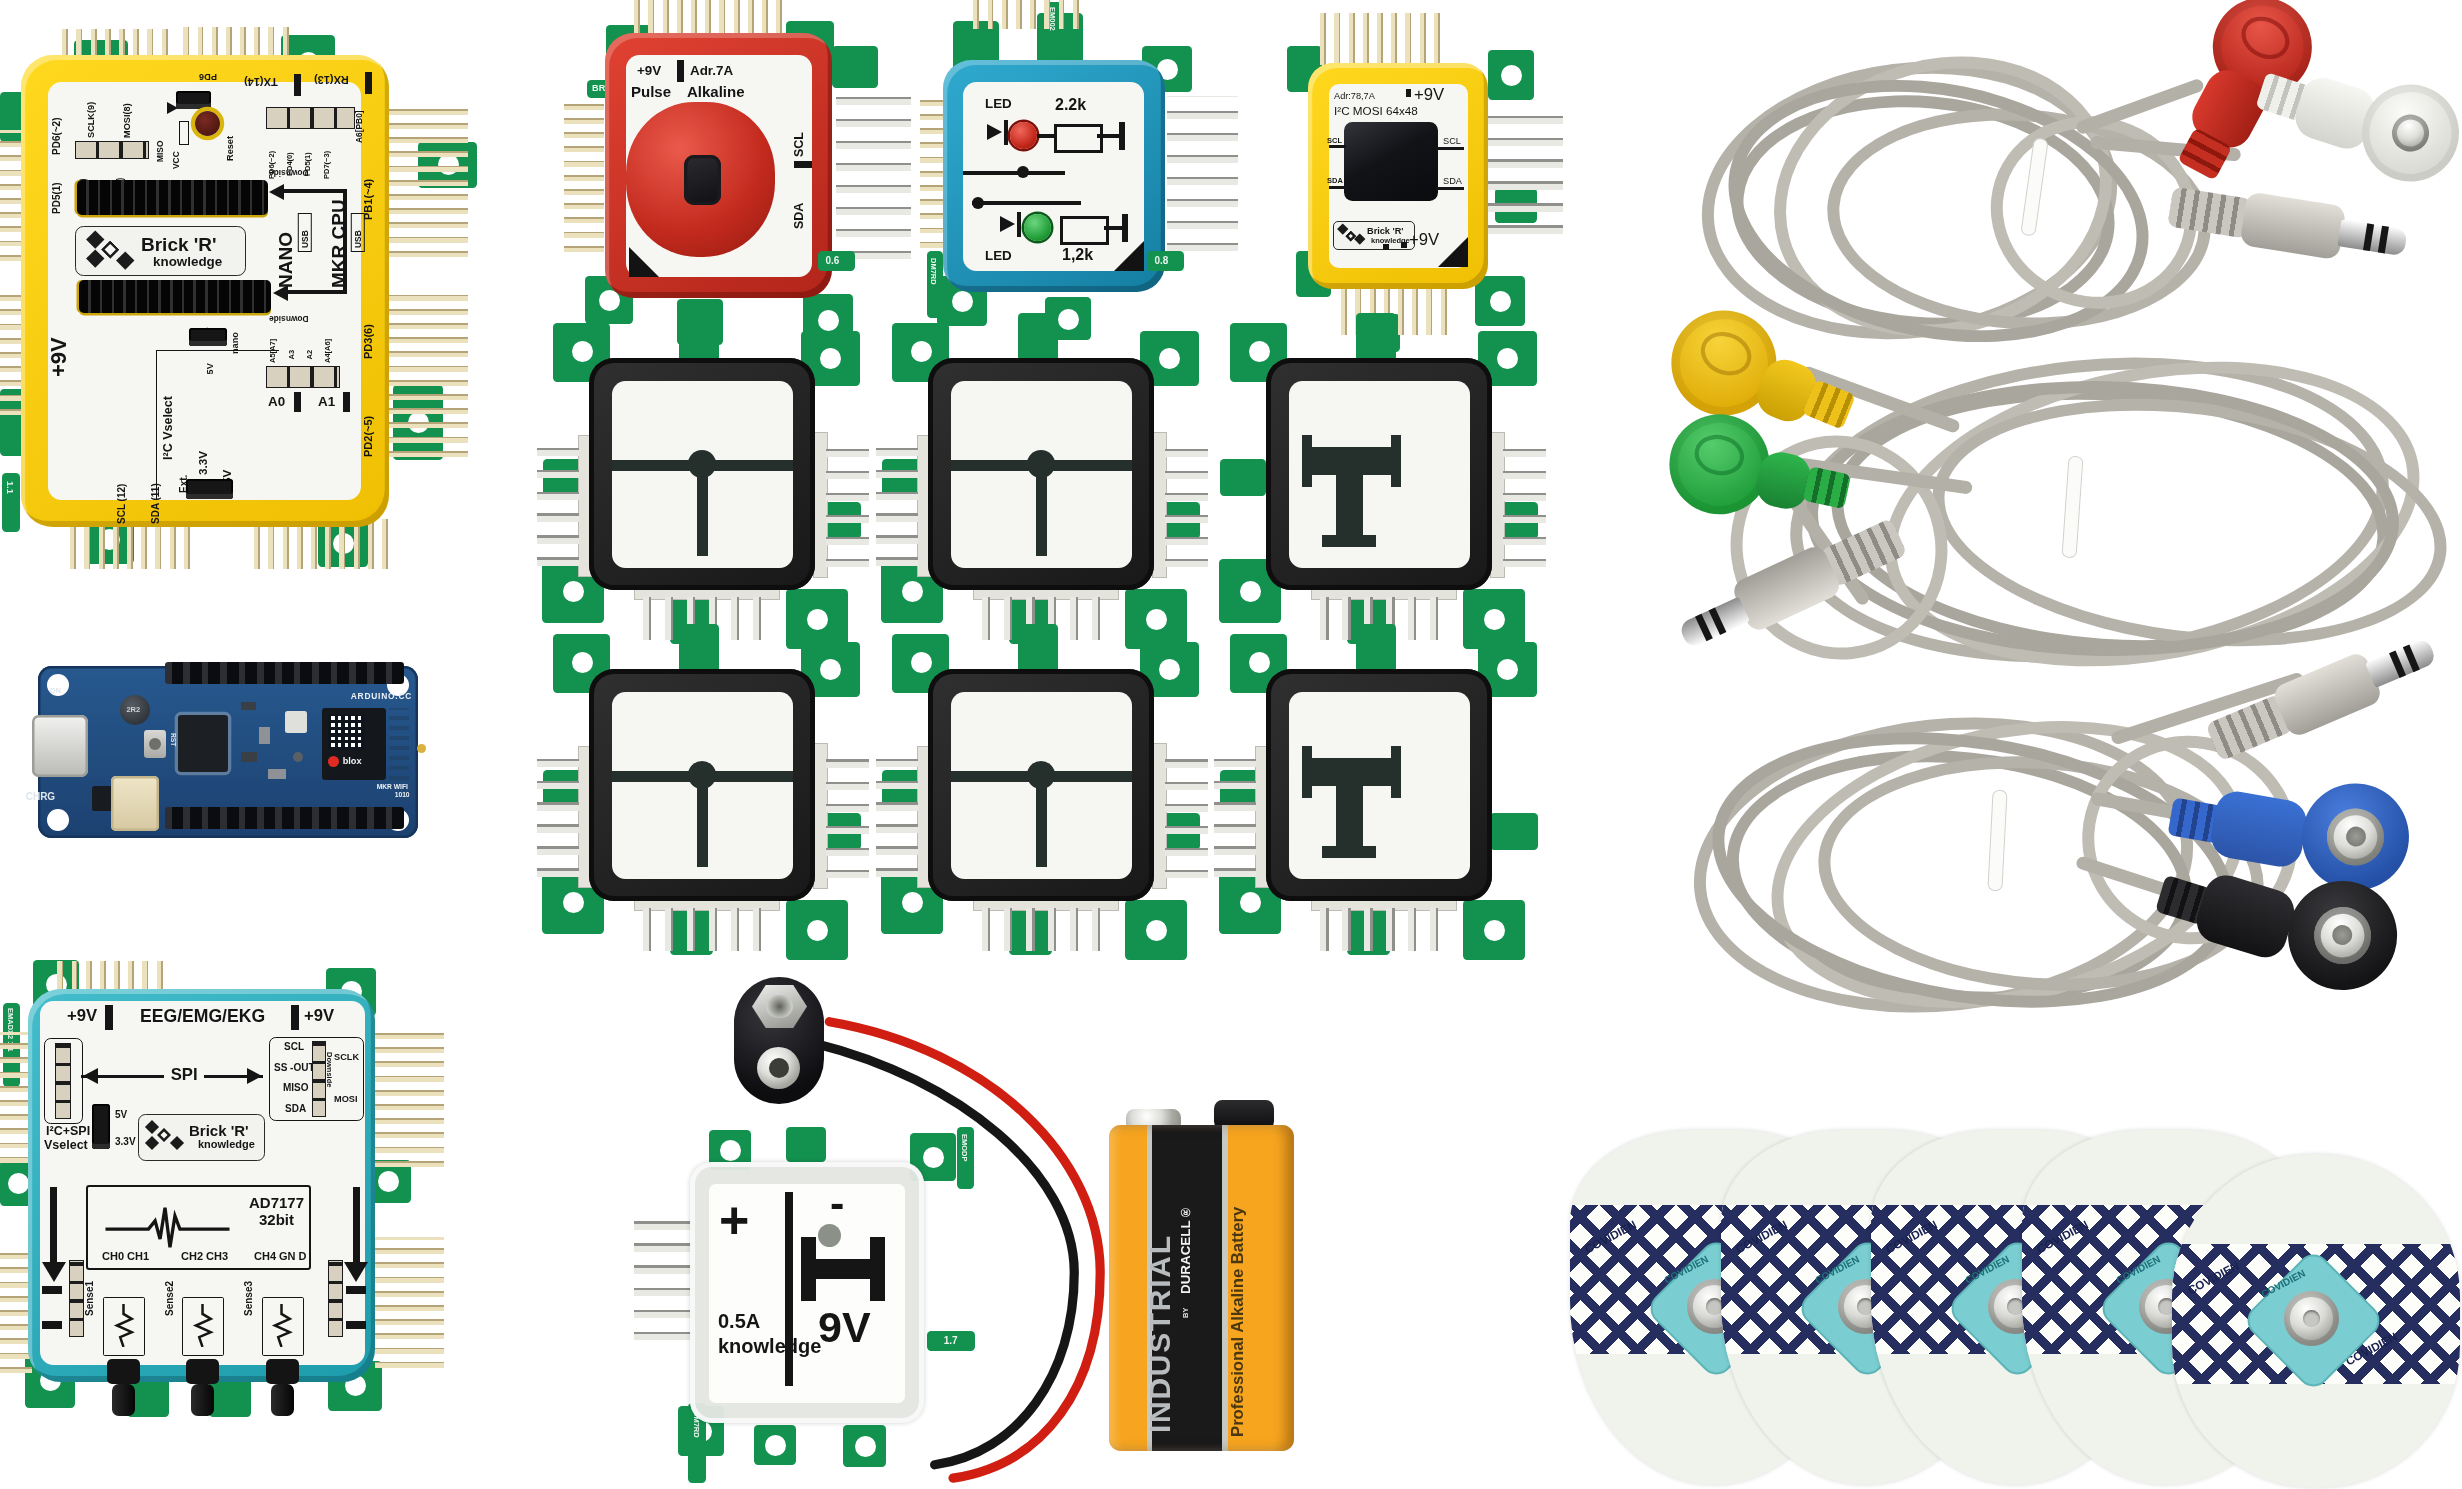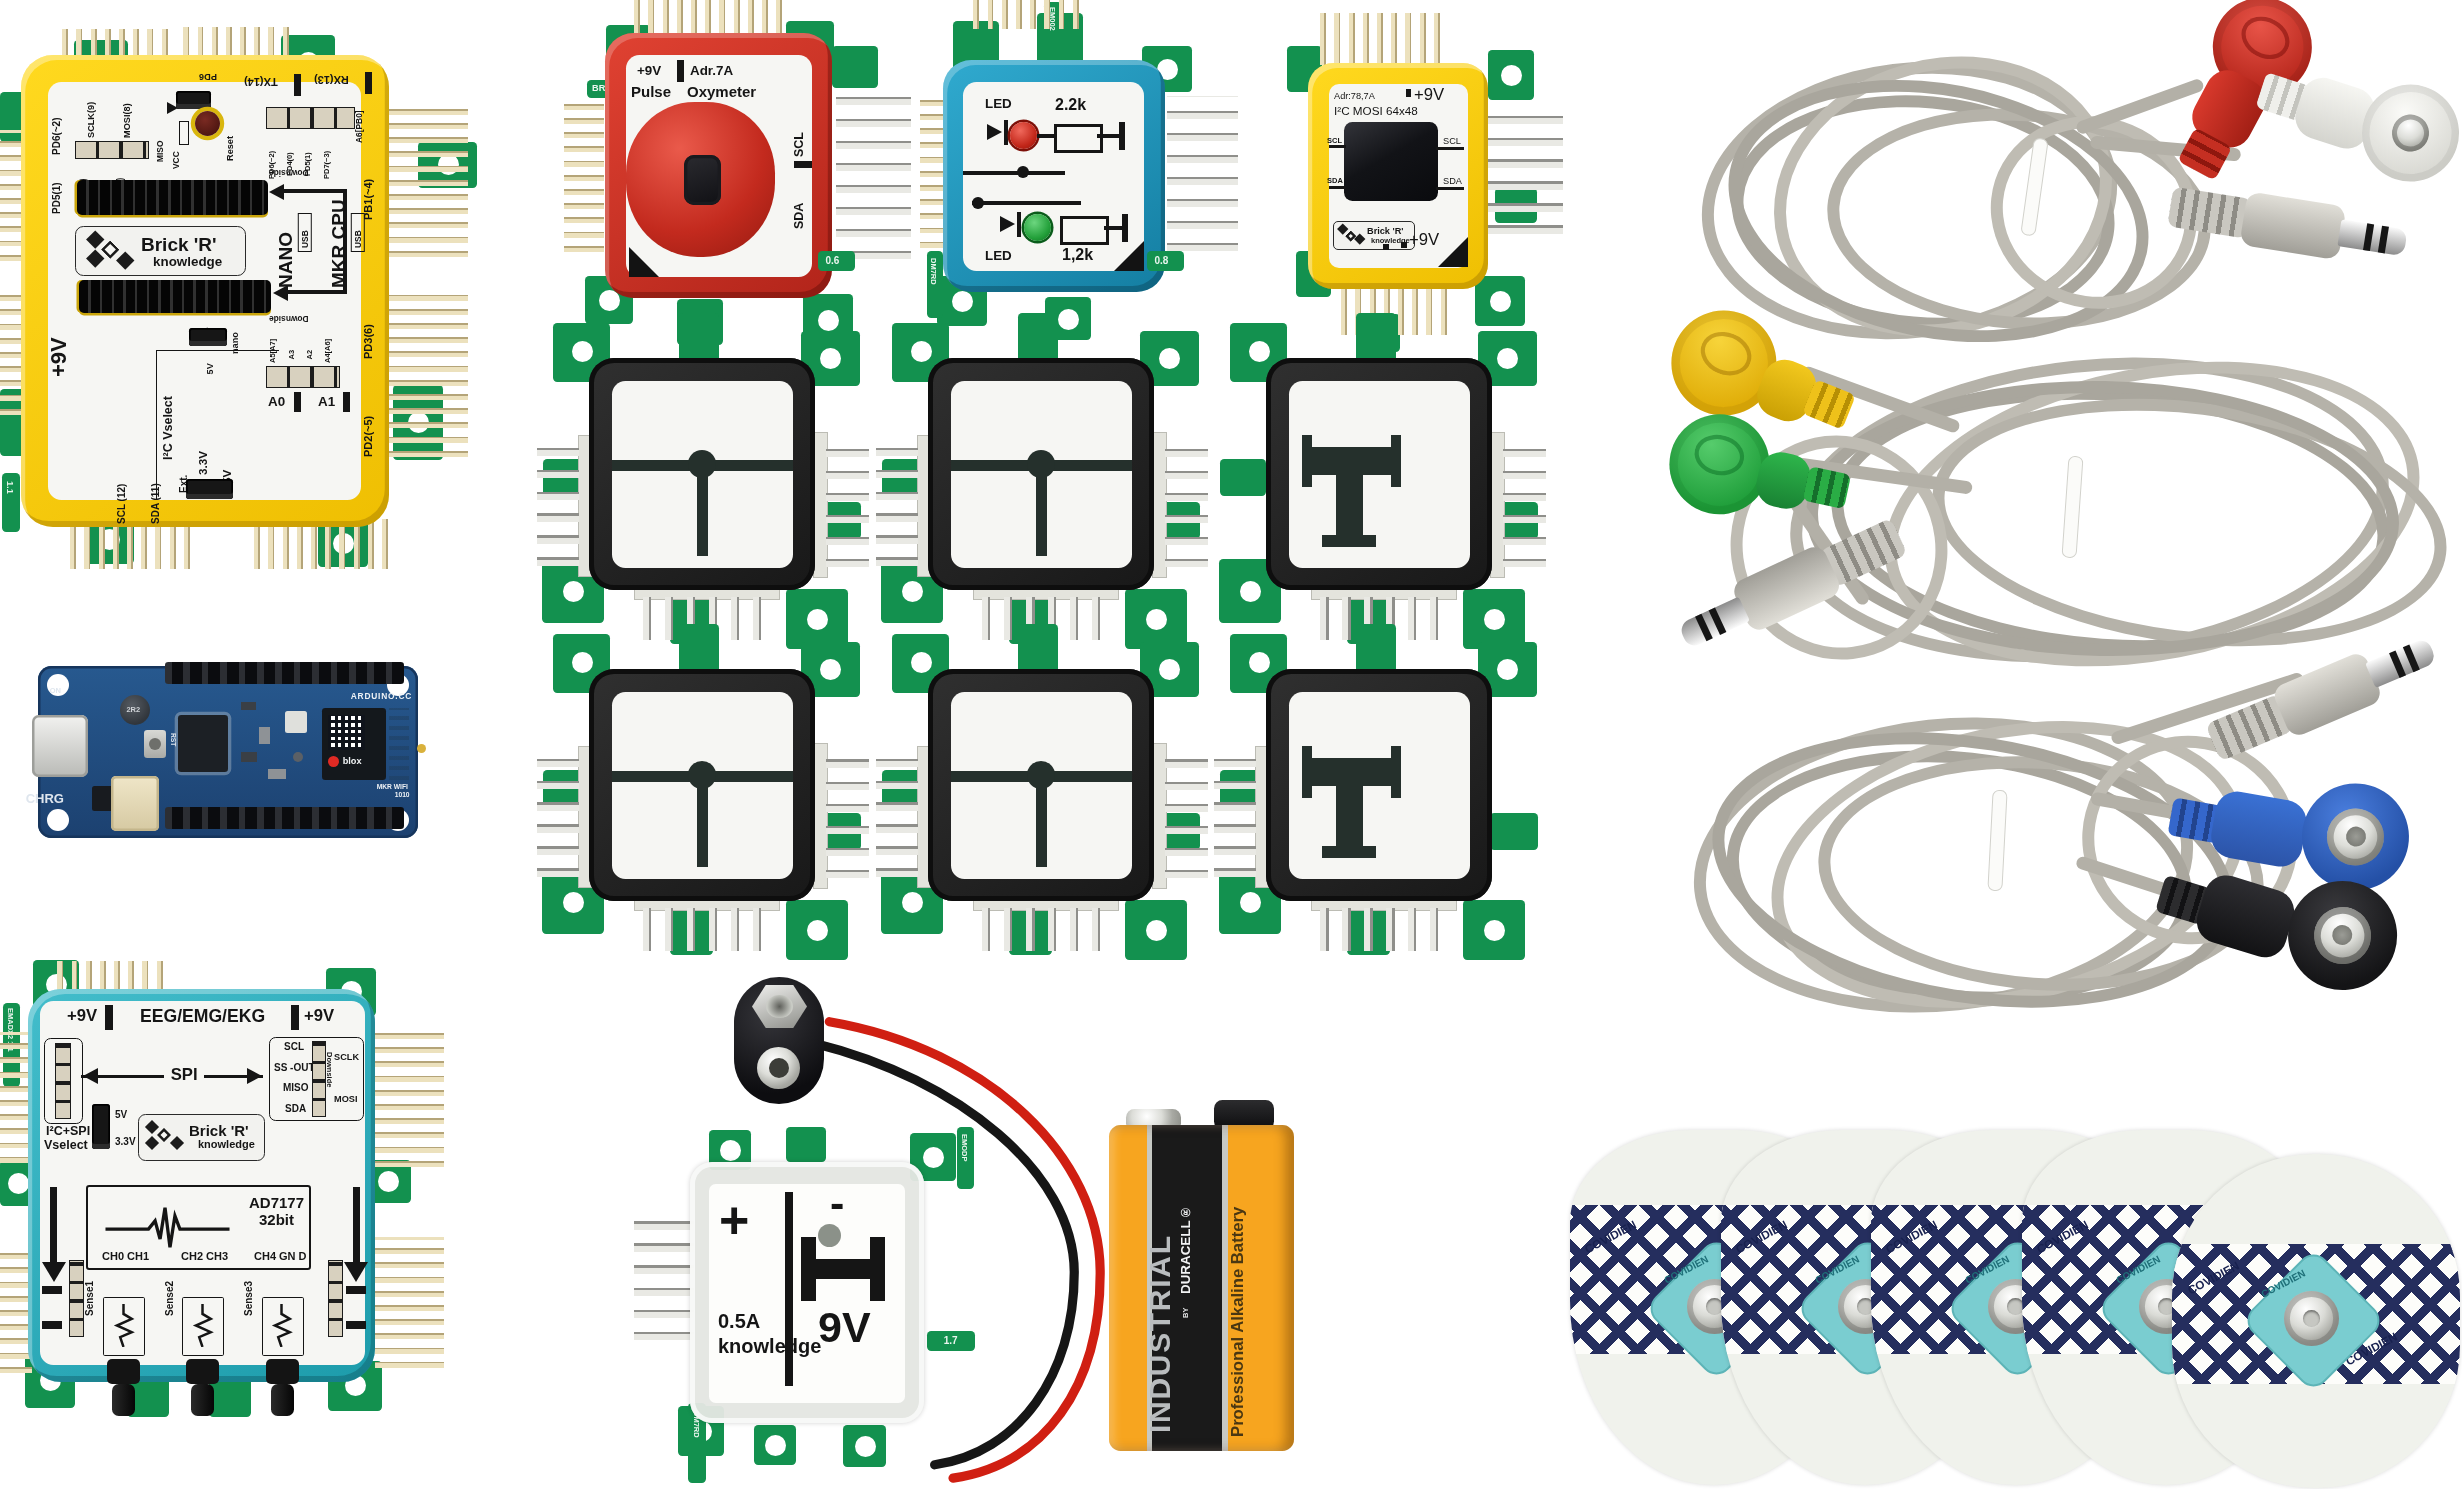--- a/index.html
+++ b/index.html
@@ -190,21 +190,21 @@
     <div class="tab" style="left:125px;top:299px;width:46px;height:46px"></div>
     <div class="c pins-u" style="left:79px;top:0;width:151px;height:38px"></div>
     <div class="c pins-v" style="left:11.7px;top:100px;width:40px;height:155px"></div>
     <div class="c spin-v" style="left:284px;top:96px;width:75px;height:167px"></div>
     <div class="c frameR" style="left:53px;top:33px;width:227px;height:265px"></div>
     <div class="c face" style="left:74px;top:55px;width:186px;height:222px"></div>
     <span class="lb" style="left:85px;top:64px;font-size:13.4px">+9V</span>
     <div class="bar" style="left:125px;top:60px;width:6.7px;height:22px"></div>
     <span class="lb" style="left:138px;top:64px;font-size:13.4px">Adr.7A</span>
     <span class="lb" style="left:79px;top:84px;font-size:15px">Pulse</span>
-    <span class="lb" style="left:135px;top:84px;font-size:15px">Oxymeter</span>
+    <span class="lb" style="left:135px;top:84px;font-size:15px">Alkaline</span>
     <div class="c" style="left:74px;top:102px;width:149px;height:155px;border-radius:46% 46% 48% 48%;background:radial-gradient(circle at 36% 30%,#ea5a4b,#c32a1e 58%,#941a10)"></div>
     <div class="c" style="left:132px;top:155px;width:37px;height:50px;border-radius:10px;background:linear-gradient(160deg,#2b2b30,#101014);box-shadow:inset 0 0 0 3.3px #1a1a1e"></div>
     <span class="lb vt" style="left:241px;top:114px;height:43px;font-size:12.5px">SCL</span>
     <div class="bar" style="left:242px;top:161px;width:18.4px;height:6.7px"></div>
     <span class="lb vt" style="left:241px;top:186px;height:43px;font-size:12.5px">SDA</span>
     <div class="notch" style="left:77px;top:247px;transform:rotate(90deg)"></div>
     <div class="tab" style="left:266px;top:251px;width:37px;height:20px">
         <span class="lb" style="left:7.5px;top:5px;font-size:10px;color:#eaf5ee">0.6</span>
       </div>
   </div>
@@ -484,21 +484,21 @@
   <div class="c" style="left:16.7px;top:652px;width:435px;height:209px">
     <div class="c" style="left:21px;top:14.2px;width:380px;height:172px;border-radius:13.4px;background:linear-gradient(180deg,#27598f,#1c4170);box-shadow:inset 0 0 0 2.5px #16355c"></div>
     <div class="c" style="left:30px;top:22px;width:22px;height:22px;border-radius:50%;background:#fff"></div>
     <div class="c" style="left:370px;top:22px;width:22px;height:22px;border-radius:50%;background:#fff"></div>
     <div class="c" style="left:30px;top:157px;width:22px;height:22px;border-radius:50%;background:#fff"></div>
     <div class="c" style="left:370px;top:157px;width:22px;height:22px;border-radius:50%;background:#fff"></div>
     <div class="c" style="left:148px;top:10px;width:239px;height:22px;border-radius:3.3px;background:#101114;background-image:repeating-linear-gradient(90deg,#2c2e33 0 6.7px,#0b0c0f 6.7px 18.4px)"></div>
     <div class="c" style="left:148px;top:155px;width:239px;height:22px;border-radius:3.3px;background:#101114;background-image:repeating-linear-gradient(90deg,#2c2e33 0 6.7px,#0b0c0f 6.7px 18.4px)"></div>
     <div class="c" style="left:15px;top:63px;width:56px;height:62px;border-radius:6.7px;background:linear-gradient(180deg,#f2f2f0,#b9bab6);box-shadow:inset 0 0 0 2.5px #9d9e9a"></div>
     <span class="lb" style="left:33px;top:35px;font-size:7.5px;color:#dfe6ee">ON</span>
-    <span class="lb" style="left:9px;top:140px;font-size:13px;color:#dfe6ee">CHRG</span>
+    <span class="lb" style="left:9px;top:140px;font-size:10px;color:#dfe6ee">CHRG</span>
     <div class="c" style="left:77px;top:790px"></div>
     <div class="c" style="left:75px;top:134px;width:27px;height:25px;background:#181b1f;border-radius:2.5px"></div>
     <div class="c" style="left:94px;top:124px;width:48px;height:55px;border-radius:5px;background:linear-gradient(180deg,#efe6c8,#d6c9a2);box-shadow:inset 0 0 0 2.5px #c4b68c"></div>
     <div class="c" style="left:103px;top:43px;width:30px;height:30px;border-radius:50%;background:radial-gradient(circle at 40% 35%,#565c63,#31363c 70%)">
         <span class="lb" style="left:6.7px;top:11px;font-size:7.5px;color:#cfd3d7">2R2</span>
       </div>
     <div class="c" style="left:127px;top:78px;width:22.6px;height:28px;background:linear-gradient(180deg,#d8d9d5,#a9aaa6);border-radius:3.3px">
         <div class="c" style="left:5px;top:7.5px;width:12.5px;height:12.5px;border-radius:50%;background:#6e6f6b"></div>
       </div>
     <span class="lb vtd" style="left:153px;top:81px;font-size:6.7px;color:#dfe6ee">RST</span>

